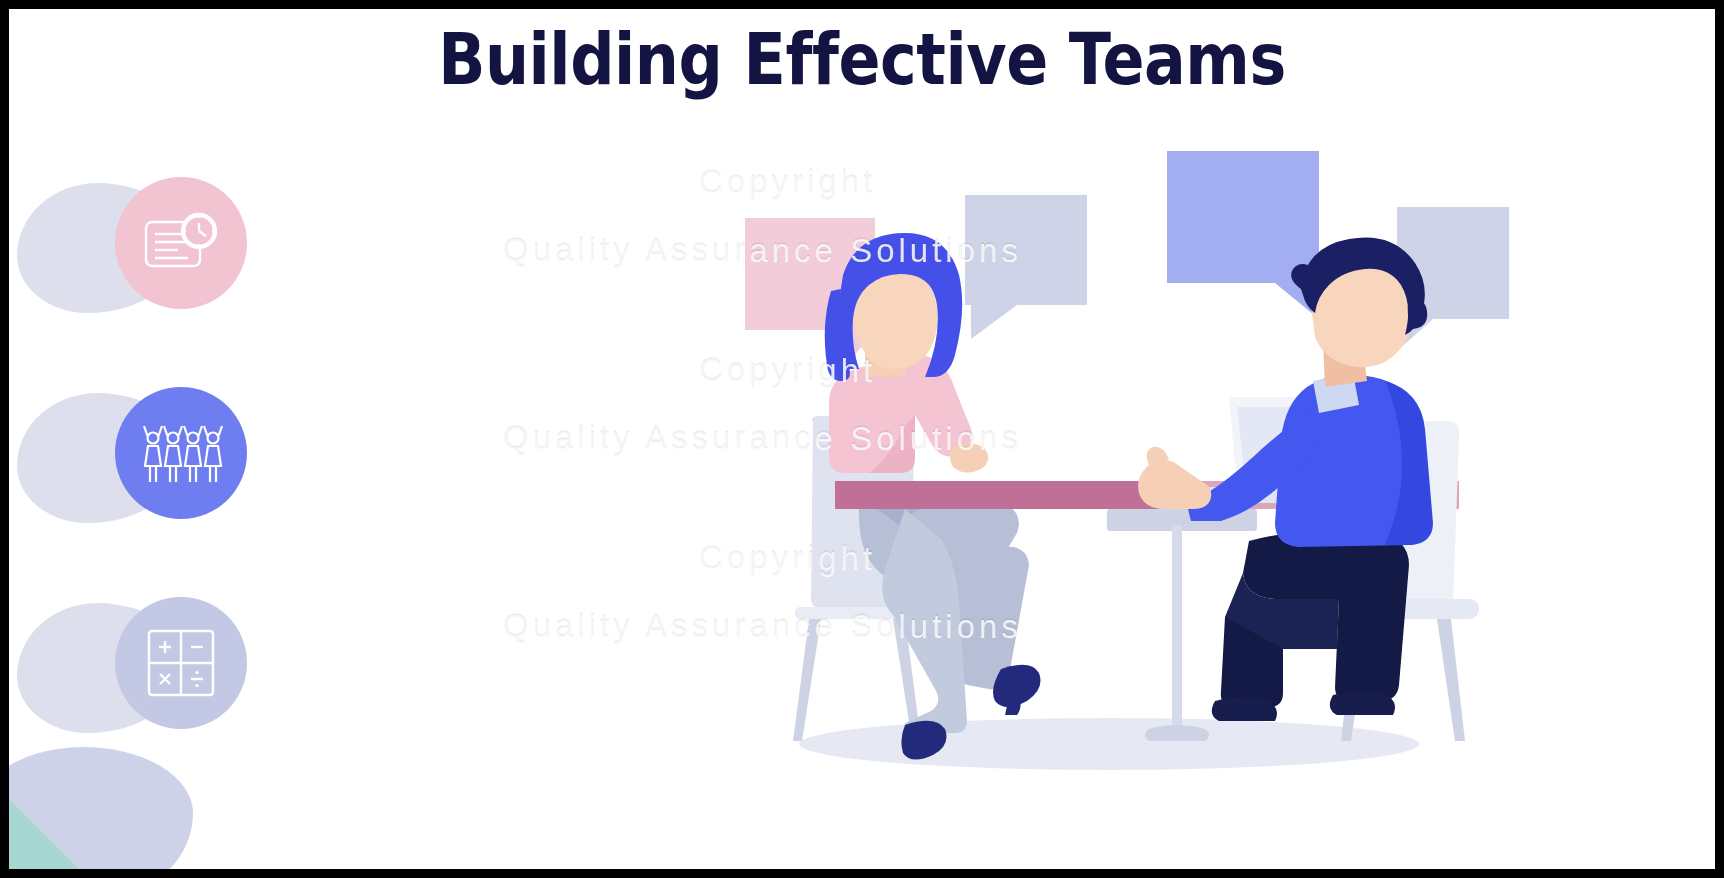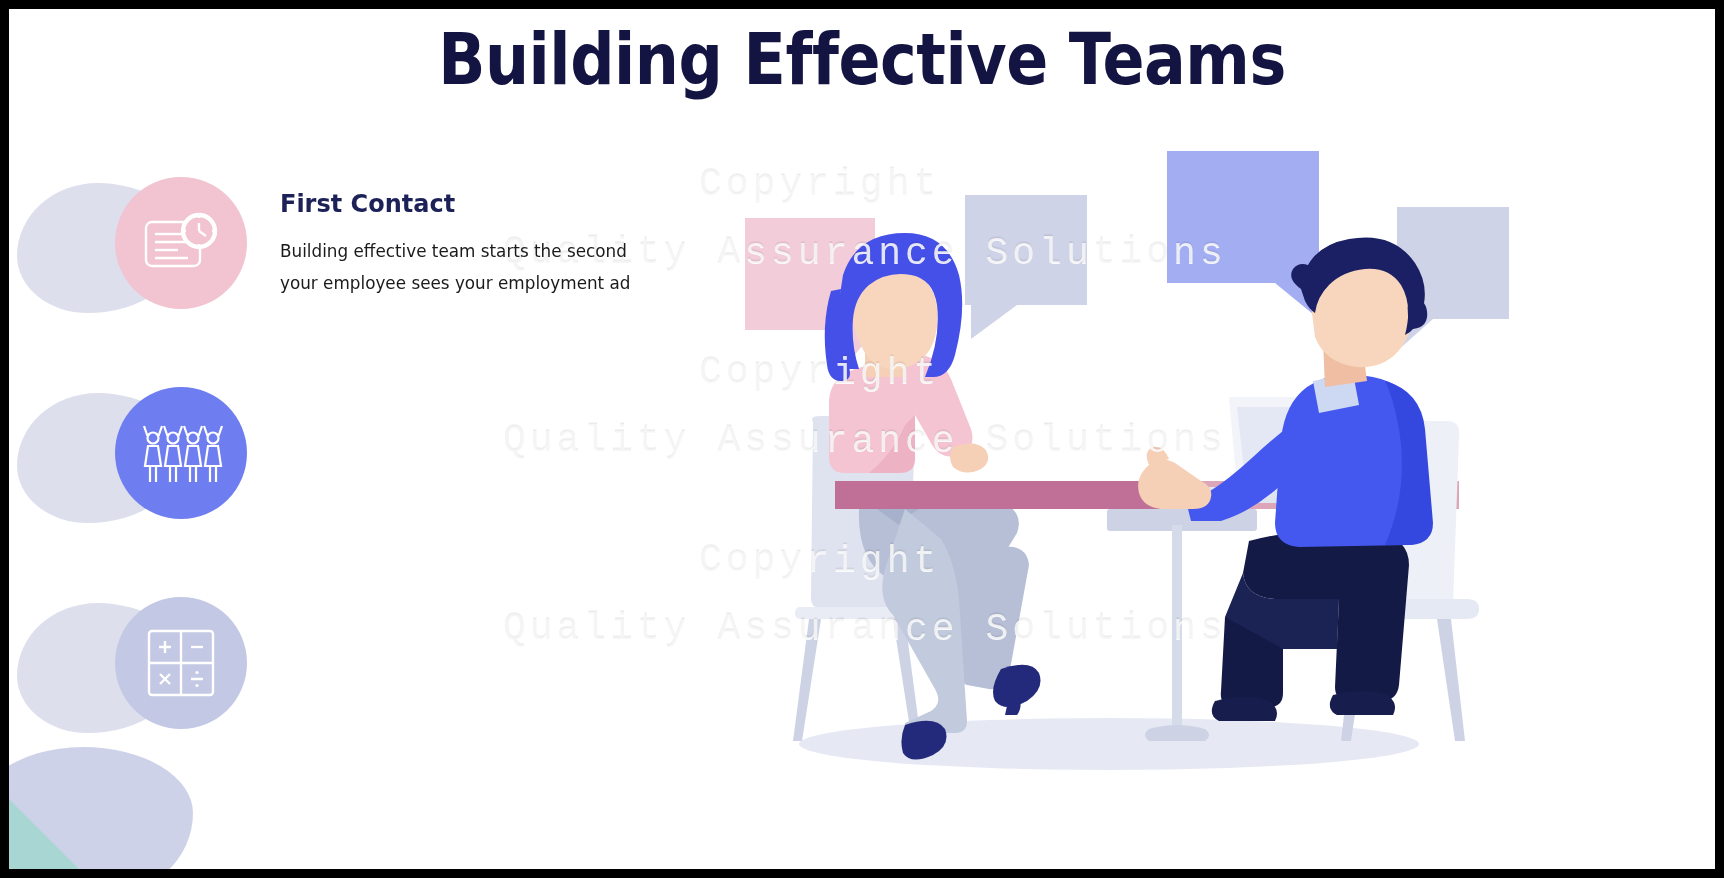--- a/index.html
+++ b/index.html
@@ -115,22 +115,22 @@
   .illus svg { display: block; width: 100%; height: 100%; }
 
   
   .watermark {
     position: absolute;
     left: 480px; top: 150px;
     width: 700px; height: 500px;
     pointer-events: none;
   }
   .wm-line {
-    font-family: Liberation Mono, monospace;
-    font-size: 38px;
+    font-family: Liberation Sans, sans-serif;
+    font-size: 33px;
     letter-spacing: 4px;
     color: rgba(0,0,0,0.035);
     text-shadow: 0 1px 0 rgba(255,255,255,0.9), 0 -1px 0 rgba(0,0,0,0.045);
     white-space: nowrap;
   }
   .wm-c1 { position:absolute; left:210px; top:4px; }
   .wm-q1 { position:absolute; left:14px;  top:72px; }
   .wm-c2 { position:absolute; left:210px; top:192px; }
   .wm-q2 { position:absolute; left:14px;  top:260px; }
   .wm-c3 { position:absolute; left:210px; top:380px; }
@@ -269,25 +269,20 @@
             <line x1="13" y1="50" x2="46" y2="50"></line>
             <circle cx="57" cy="23" r="17" fill="#f2c3d1"></circle>
             <circle cx="57" cy="23" r="15"></circle>
             <line x1="57" y1="15" x2="57" y2="23"></line>
             <line x1="57" y1="23" x2="64" y2="28"></line>
             <line x1="57" y1="6" x2="57" y2="10"></line>
             <line x1="57" y1="36" x2="57" y2="40"></line>
             <line x1="40" y1="23" x2="44" y2="23"></line>
             <line x1="70" y1="23" x2="74" y2="23"></line>
           </svg>
-        </div>
-        <div class="ftext">
-          <div class="fhead">First Contact</div>
-          <div class="fbody">Building effective team starts the second</div>
-          <div class="fbody">your employee sees your employment ad</div>
         </div>
       </div>
 
       <div class="feature">
         <div class="blob"></div>
         <div class="icon-circle" style="background:#6e7ef0">
           <svg width="84" height="66" viewBox="0 0 84 66" fill="none" stroke="#ffffff" stroke-width="2.2">
             <g>
               <circle cx="14" cy="18" r="5.5"></circle>
               <path d="M5 6 L8.5 16 M23 6 L19.5 16"></path>

